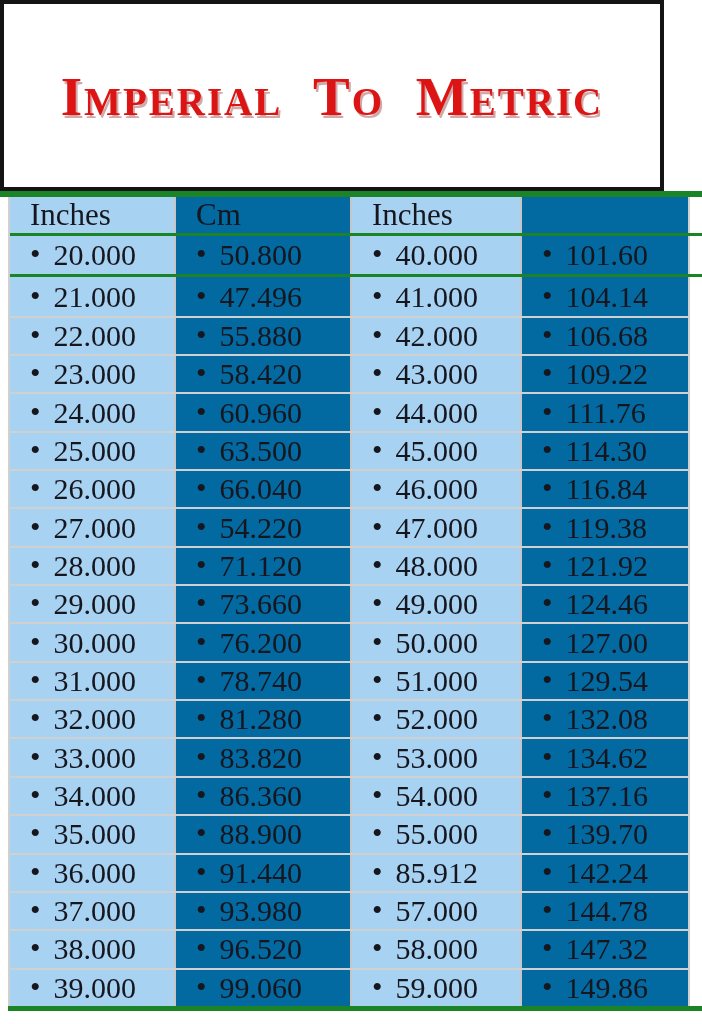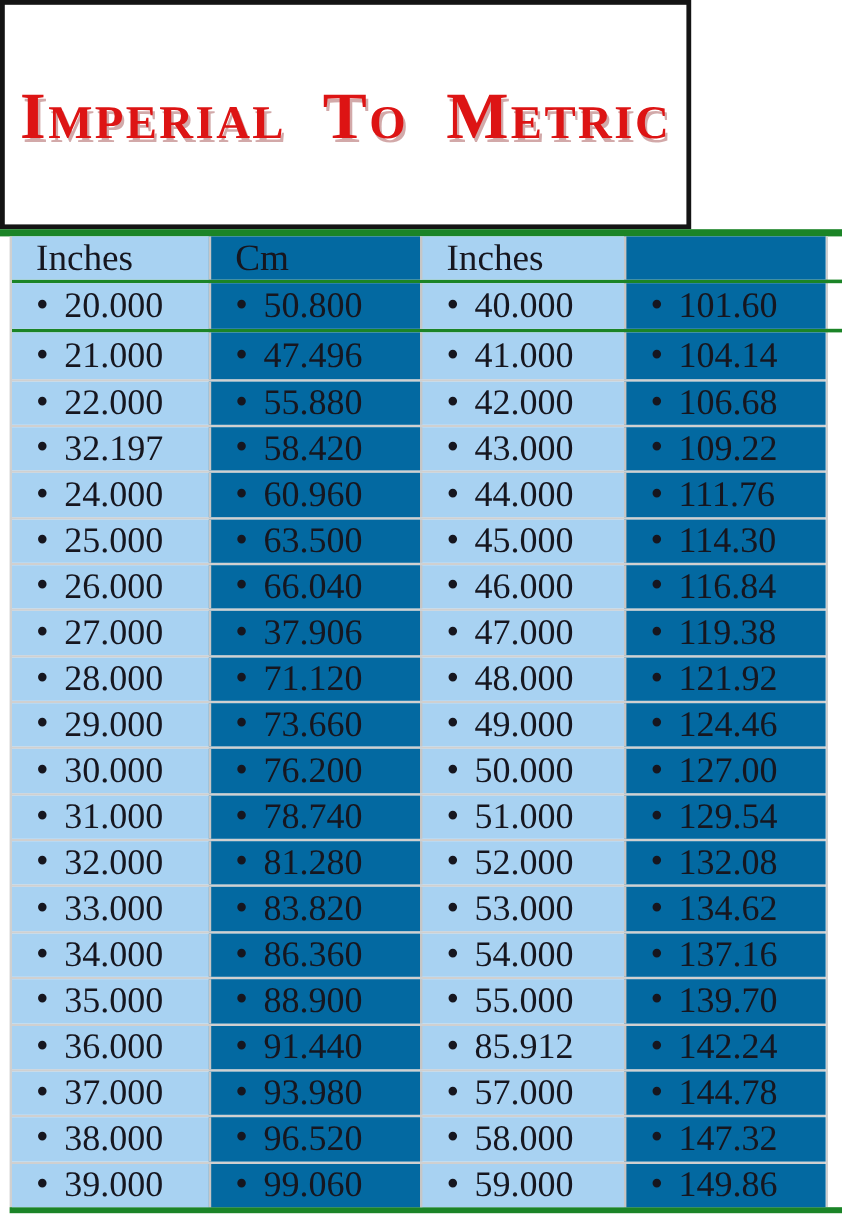--- a/index.html
+++ b/index.html
@@ -15,21 +15,21 @@
     width:702px;height:1024px;
     background:#ffffff;
     font-family:"Liberation Serif","DejaVu Serif",serif;
     color:var(--ink);
     overflow:hidden;
     position:relative;
   }
   
   .header-box{
     box-sizing:border-box;
-    width:576px;height:191px;
+    width:664px;height:191px;
     border:4px solid #141414;
     background:#ffffff;
     display:flex;flex-direction:column;
     align-items:center;justify-content:center;
     padding-top:2px;
   }
   .title-line{
     font-variant:small-caps;
     font-weight:bold;
     font-size:55px;
@@ -163,21 +163,21 @@
         <span>42.000</span>
       </div>
       <div class="cell white">
         <span class="bullet">•</span>
         <span>106.68</span>
       </div>
     </div>
     <div class="t-row bt">
       <div class="cell blue">
         <span class="bullet">•</span>
-        <span>32.197</span>
+        <span>23.000</span>
       </div>
       <div class="cell white">
         <span class="bullet">•</span>
         <span>58.420</span>
       </div>
       <div class="cell blue">
         <span class="bullet">•</span>
         <span>43.000</span>
       </div>
       <div class="cell white">
@@ -239,21 +239,21 @@
         <span>116.84</span>
       </div>
     </div>
     <div class="t-row bt">
       <div class="cell blue">
         <span class="bullet">•</span>
         <span>27.000</span>
       </div>
       <div class="cell white">
         <span class="bullet">•</span>
-        <span>37.906</span>
+        <span>54.220</span>
       </div>
       <div class="cell blue">
         <span class="bullet">•</span>
         <span>47.000</span>
       </div>
       <div class="cell white">
         <span class="bullet">•</span>
         <span>119.38</span>
       </div>
     </div>

